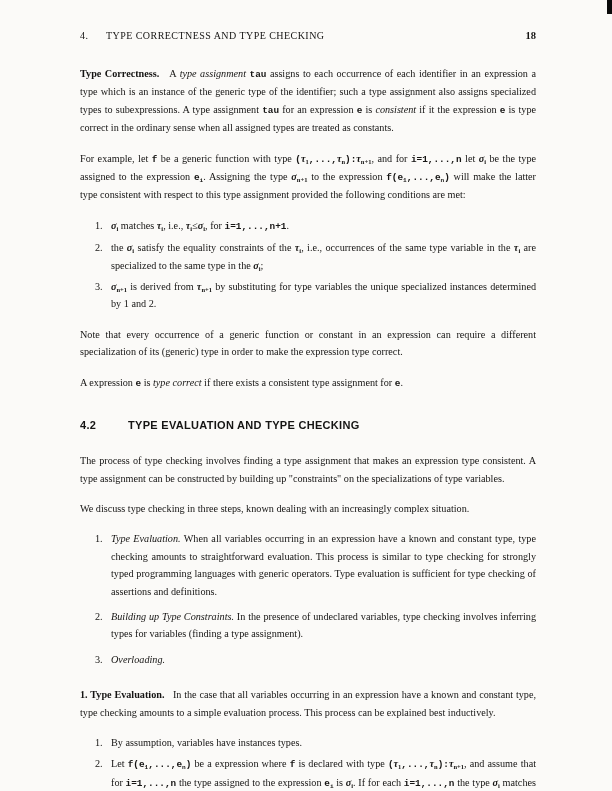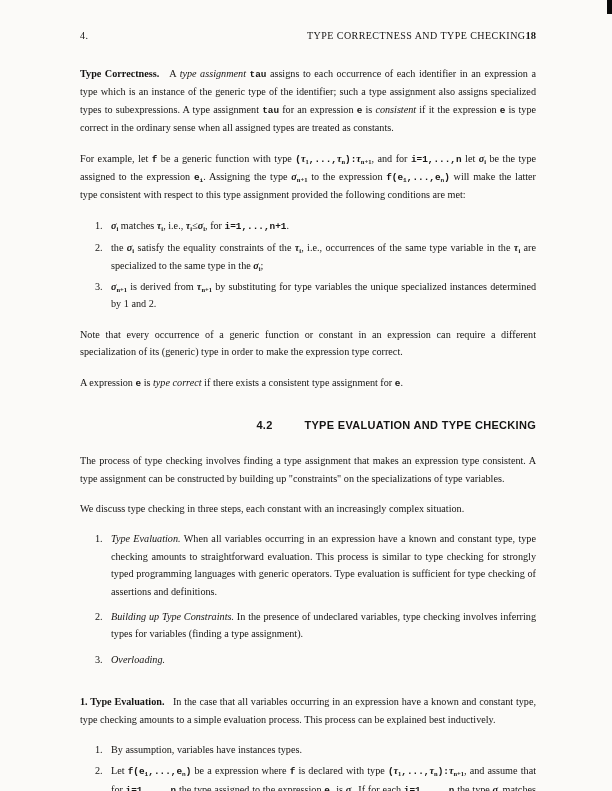--- a/index.html
+++ b/index.html
@@ -12,45 +12,44 @@
     position:relative;
   }
   .page{padding:30px 76px 0 80px;}
   
   .pagehead{
     display:flex;align-items:baseline;
     font-size:10px;letter-spacing:.45px;
     margin-bottom:24px;
   }
   .pagehead .hnum{flex:0 0 26px;}
-  .pagehead .htitle{flex:1;text-align:right;}
+  .pagehead .htitle{flex:1;}
   .pagehead .pageno{margin-left:auto;font-weight:bold;font-size:10.5px;letter-spacing:0;}
   
   .doc p{
     font-size:10.2px;line-height:17.4px;
     text-align:justify;
     margin:0 0 13px 0;
   }
-  .doc p.mt{margin-top:25px;}
+  .doc p.mt{margin-top:18px;}
   .blist{margin:0 0 13px 0;padding-left:15px;}
   .bitem{
     display:flex;
     font-size:10.2px;line-height:17.4px;
     margin-bottom:4px;
   }
   .blist.spaced .bitem{margin-bottom:8px;}
   .bitem .mk{flex:0 0 16px;}
   .bitem .bt{flex:1;text-align:justify;}
   
   .h2{
     display:flex;
     font-family:"Liberation Sans",sans-serif;
     font-weight:bold;font-size:11px;letter-spacing:.3px;
     margin:27px 0 21px 0;
-    justify-content:flex-end;
   }
   .h2 .hnum{flex:0 0 48px;}
   
   .r-b{font-weight:bold;}
   .r-i{font-style:italic;}
   .r-m{font-family:"Liberation Mono",monospace;font-size:.92em;font-weight:600;}
   .r-g{font-style:italic;font-weight:600;}
   .r-sub{font-size:.64em;vertical-align:-.35em;line-height:0;font-weight:600;}
   .r-sub.r-m{font-size:.6em;}
   
@@ -87,21 +86,21 @@
           <span class="bt"><span class="r-g">σ</span><span class="r-sub">n+1</span> is derived from <span class="r-g">τ</span><span class="r-sub">n+1</span> by substituting for type variables the unique specialized instances determined by 1 and 2.</span>
         </div>
       </div>
       <p>Note that every occurrence of a generic function or constant in an expression can require a different specialization of its (generic) type in order to make the expression type correct.</p>
       <p>A expression <span class="r-m">e</span> is <span class="r-i">type correct</span> if there exists a consistent type assignment for <span class="r-m">e</span>.</p>
       <div class="h2">
         <span class="hnum">4.2</span>
         <span>TYPE EVALUATION AND TYPE CHECKING</span>
       </div>
       <p>The process of type checking involves finding a type assignment that makes an expression type consistent. A type assignment can be constructed by building up "constraints" on the specializations of type variables.</p>
-      <p>We discuss type checking in three steps, each constant with an increasingly complex situation.</p>
+      <p>We discuss type checking in three steps, known dealing with an increasingly complex situation.</p>
       <div class="blist spaced">
         <div class="bitem">
           <span class="mk">1.</span>
           <span class="bt"><span class="r-i">Type Evaluation.</span> When all variables occurring in an expression have a known and constant type, type checking amounts to straightforward evaluation. This process is similar to type checking for strongly typed programming languages with generic operators. Type evaluation is sufficient for type checking of assertions and definitions.</span>
         </div>
         <div class="bitem">
           <span class="mk">2.</span>
           <span class="bt"><span class="r-i">Building up Type Constraints.</span> In the presence of undeclared variables, type checking involves inferring types for variables (finding a type assignment).</span>
         </div>
         <div class="bitem">

